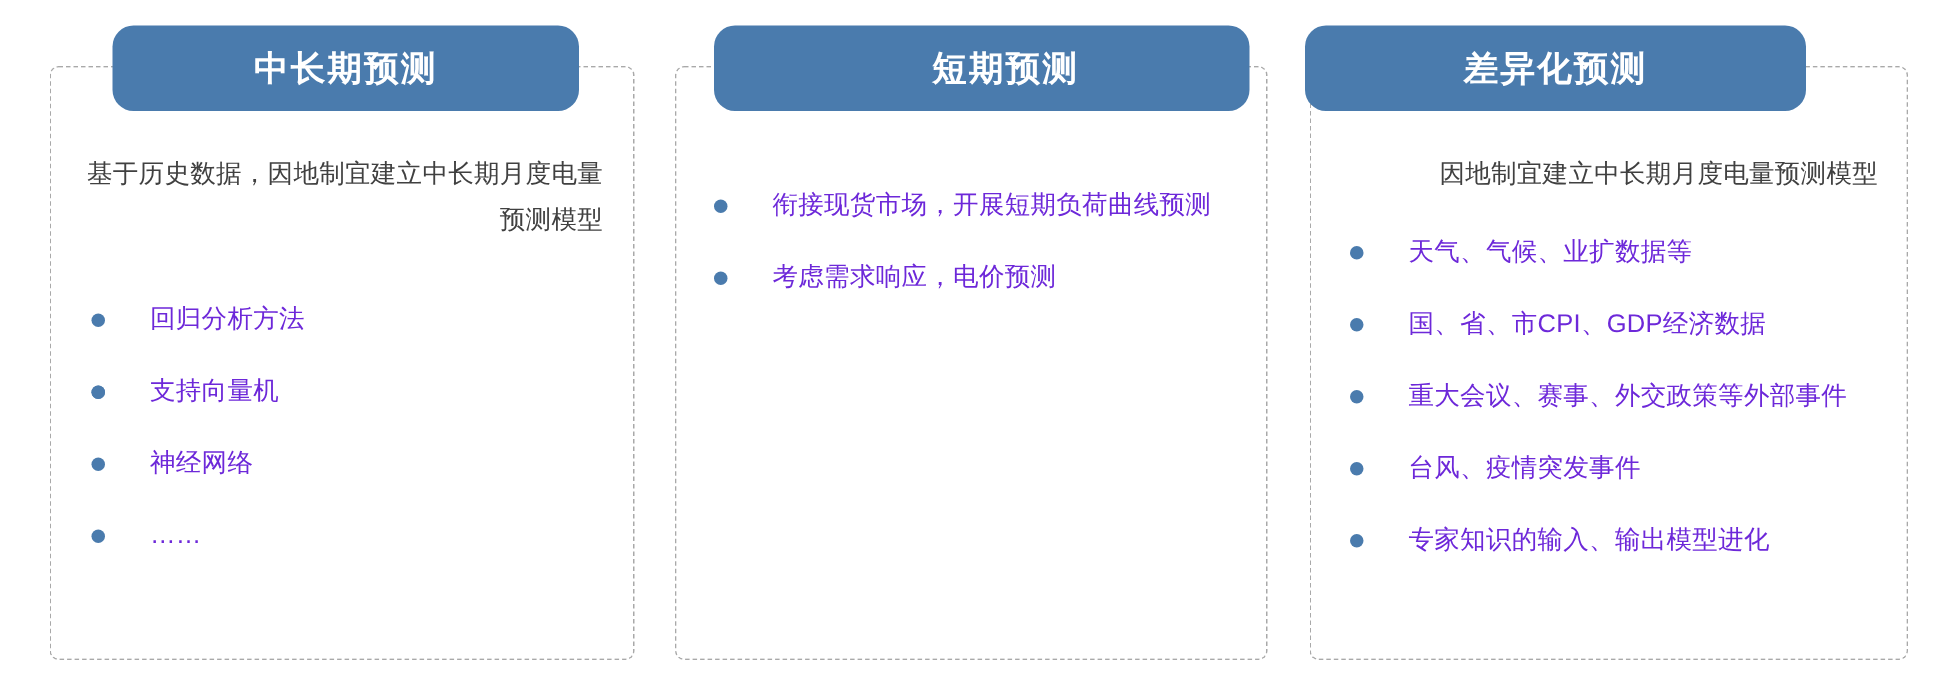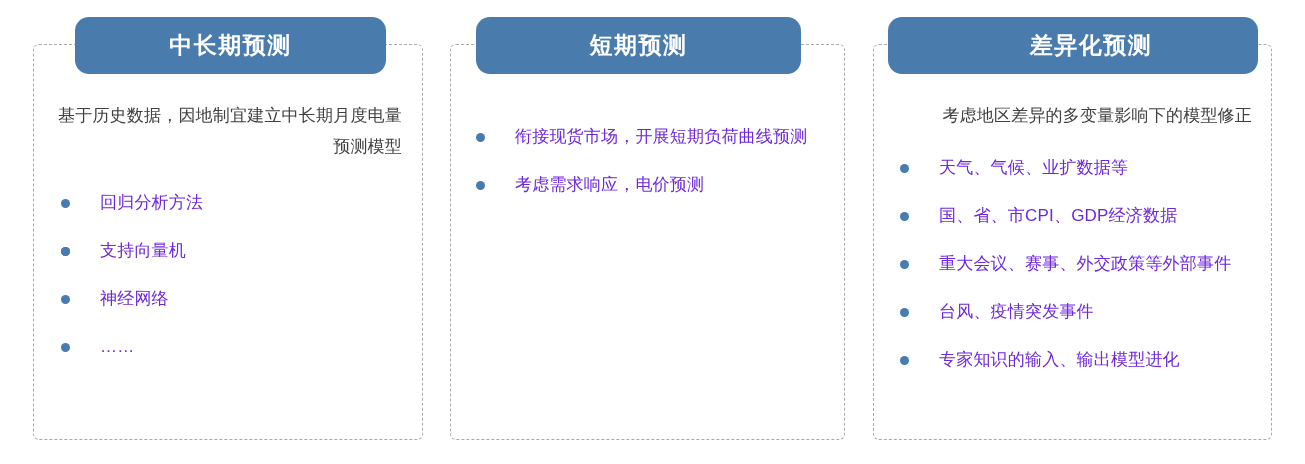--- a/index.html
+++ b/index.html
@@ -36,22 +36,22 @@
     top: 17px;
     height: 57px;
     border-radius: 14px;
     background: #4a7bad;
     display: flex;
     align-items: center;
     justify-content: center;
     z-index: 5;
   }
   .pill-1 { left: 75px;  width: 311px; }
-  .pill-2 { left: 476px; width: 325px; }
-  .pill-3 { left: 888px; width: 334px; padding-left: 36px; }
+  .pill-2 { left: 476px; width: 325px; padding-left: 32px; }
+  .pill-3 { left: 870px; width: 334px; }
 
   .pill-title {
     color: #ffffff;
     font-size: 23px;
     font-weight: bold;
     letter-spacing: 1.5px;
     line-height: 1;
     white-space: nowrap;
   }
 
@@ -87,21 +87,21 @@
   }
   .bullet .dot {
     position: absolute;
     left: 4px;
     top: 11px;
     width: 9px;
     height: 9px;
     border-radius: 50%;
     background: #4a7bad;
   }
-  .list-1 { margin-top: 26px; }
+  .list-1 { margin-top: 36px; }
   .list-1 .bullet { margin-bottom: 18px; }
   .list-2 { margin-top: 22px; }
   .list-2 .bullet { margin-bottom: 18px; }
   .list-3 { margin-top: 22px; }
   .list-3 .bullet { margin-bottom: 18px; }
 </style>
 </head>
 <body>
 
 <div id="board">
@@ -150,21 +150,21 @@
         <span>考虑需求响应，电价预测</span>
       </li>
     </ul>
   </div>
 
   <div class="panel panel-3"></div>
   <div class="pill pill-3">
     <span class="pill-title">差异化预测</span>
   </div>
   <div class="panel-body body-3">
-    <p class="intro">考虑地区差异的多变量影响下的模型修正</p>
+    <p class="intro">因地制宜建立中长期月度电量预测模型</p>
     <ul class="bullets list-3">
       <li class="bullet">
         <span class="dot"></span>
         <span>天气、气候、业扩数据等</span>
       </li>
       <li class="bullet">
         <span class="dot"></span>
         <span>国、省、市CPI、GDP经济数据</span>
       </li>
       <li class="bullet">

